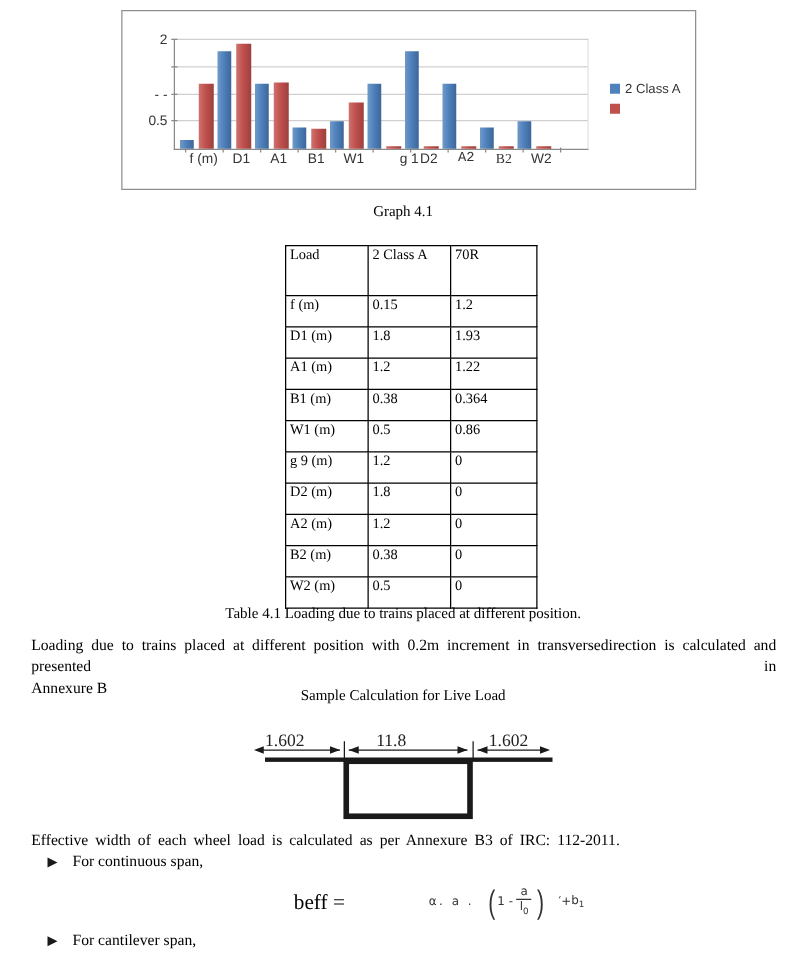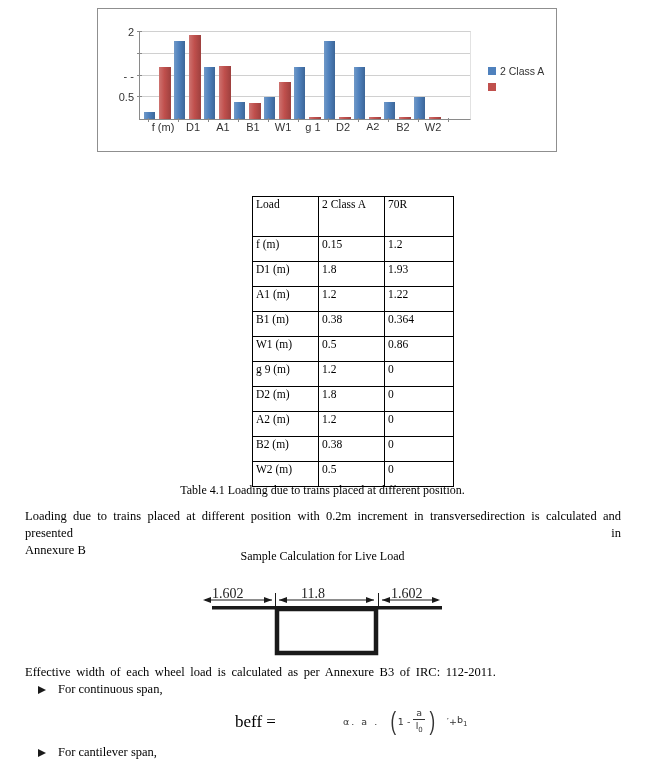--- a/index.html
+++ b/index.html
@@ -27,21 +27,21 @@
   .leg-swatch{width:8px;height:8px;margin-right:4px;flex:0 0 auto;}
 
   
   .centered{left:0;width:100%;text-align:center;}
   .graph-caption{top:162px;font-size:12px;}
   .table-caption{top:483px;font-size:12px;}
   .sample-heading{top:549px;font-size:12px;}
 
   
   .load-table{position:absolute;left:228px;top:196px;border-collapse:collapse;
-              font-size:11.5px;line-height:13px;margin-left:24px;}
+              font-size:11.5px;line-height:13px;}
   .load-table th,.load-table td{border:1px solid #000;vertical-align:top;text-align:left;
               font-weight:normal;padding:1px 3px;}
   .load-table th{height:37px;}
   .load-table td{height:22px;}
   .c0{width:66px;} .c1{width:66px;} .c2{width:69px;}
 
   
   .para{position:absolute;left:25px;width:596px;font-size:12.5px;line-height:17px;}
   .p-loading{top:508px;}
   .jline{text-align:justify;text-align-last:justify;}
@@ -107,24 +107,24 @@
         <div class="bar bar-r" style="left: 259px; width: 12px; height: 2px;"></div>
         <div class="bar bar-b" style="left: 274px; width: 11px; height: 21.75px;"></div>
         <div class="bar bar-r" style="left: 289px; width: 12px; height: 2px;"></div>
       </div>
     <div>
         <div class="xlab" style="left: 43px;">f (m)</div>
         <div class="xlab" style="left: 73px;">D1</div>
         <div class="xlab" style="left: 103px;">A1</div>
         <div class="xlab" style="left: 133px;">B1</div>
         <div class="xlab" style="left: 163px;">W1</div>
-        <div class="xlab" style="left: 193px;">g 1</div>
+        <div class="xlab" style="left: 193px; text-align: right;">g 1</div>
         <div class="xlab" style="left: 223px;">D2</div>
         <div class="xlab" style="left: 253px; font-family: Liberation Mono, monospace;">A2</div>
-        <div class="xlab" style="left: 283px;">B2</div>
+        <div class="xlab" style="left: 283px; font-family: Liberation Serif, serif;">B2</div>
         <div class="xlab" style="left: 313px;">W2</div>
       </div>
     <div>
         <div class="ctick" style="left: 50px;"></div>
         <div class="ctick" style="left: 80px;"></div>
         <div class="ctick" style="left: 110px;"></div>
         <div class="ctick" style="left: 140px;"></div>
         <div class="ctick" style="left: 170px;"></div>
         <div class="ctick" style="left: 200px;"></div>
         <div class="ctick" style="left: 230px;"></div>
@@ -138,20 +138,21 @@
           <span class="leg-swatch" style="background: rgb(79, 129, 189);"></span>
           <span>2 Class A</span>
         </div>
         <div class="leg-item">
           <span class="leg-swatch" style="background: rgb(192, 80, 77);"></span>
           <span></span>
         </div>
       </div>
   </div>
 
+  <div class="abs centered graph-caption">Graph 4.1</div>
 
   <table class="load-table">
     <colgroup>
         <col class="c0">
         <col class="c1">
         <col class="c2">
       </colgroup>
     <thead>
       <tr>
         <th>Load</th>

